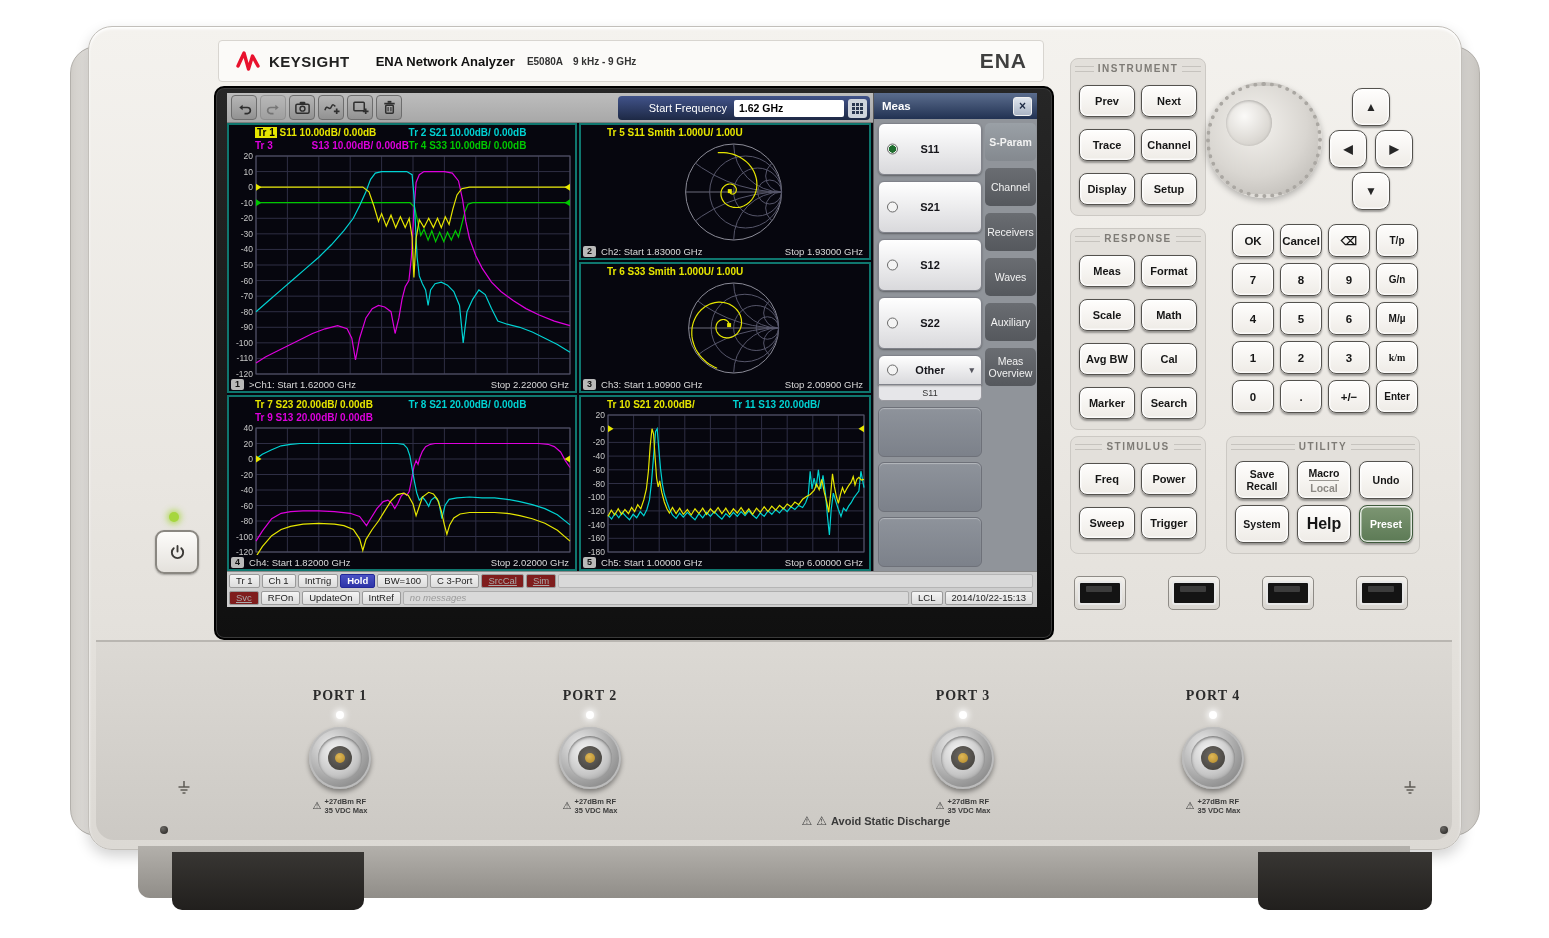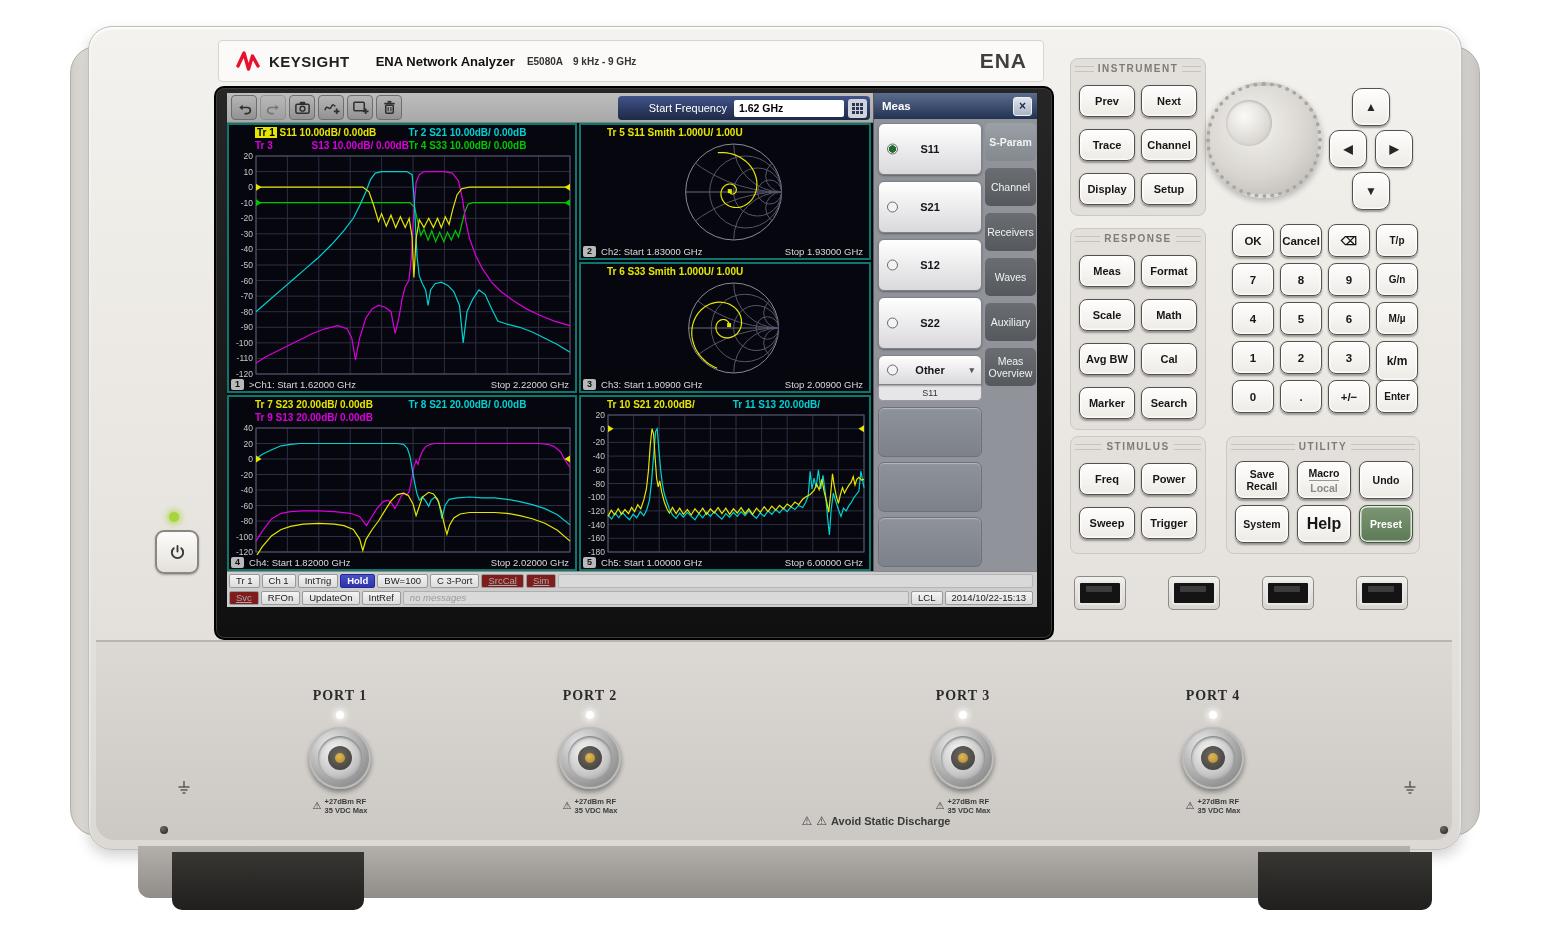--- a/index.html
+++ b/index.html
@@ -594,21 +594,21 @@
       <div class="hk" style="left: 54px; top: 45px; width: 42px; height: 33px; font-size: 11.5px;">8</div>
       <div class="hk" style="left: 102px; top: 45px; width: 42px; height: 33px; font-size: 11.5px;">9</div>
       <div class="hk" style="left: 150px; top: 45px; width: 42px; height: 33px; font-size: 10px;">G/n</div>
       <div class="hk" style="left: 6px; top: 84px; width: 42px; height: 33px; font-size: 11.5px;">4</div>
       <div class="hk" style="left: 54px; top: 84px; width: 42px; height: 33px; font-size: 11.5px;">5</div>
       <div class="hk" style="left: 102px; top: 84px; width: 42px; height: 33px; font-size: 11.5px;">6</div>
       <div class="hk" style="left: 150px; top: 84px; width: 42px; height: 33px; font-size: 10px;">M/µ</div>
       <div class="hk" style="left: 6px; top: 123px; width: 42px; height: 33px; font-size: 11.5px;">1</div>
       <div class="hk" style="left: 54px; top: 123px; width: 42px; height: 33px; font-size: 11.5px;">2</div>
       <div class="hk" style="left: 102px; top: 123px; width: 42px; height: 33px; font-size: 11.5px;">3</div>
-      <div class="hk" style="left: 150px; top: 123px; width: 42px; height: 40px; font-size: 12px;">k/m</div>
+      <div class="hk" style="left: 150px; top: 123px; width: 42px; height: 33px; font-size: 10px; font-family: Liberation Serif, serif;">k/m</div>
       <div class="hk" style="left: 6px; top: 162px; width: 42px; height: 33px; font-size: 11.5px;">0</div>
       <div class="hk" style="left: 54px; top: 162px; width: 42px; height: 33px; font-size: 11.5px;">.</div>
       <div class="hk" style="left: 102px; top: 162px; width: 42px; height: 33px; font-size: 11.5px;">+/−</div>
       <div class="hk" style="left: 150px; top: 162px; width: 42px; height: 33px; font-size: 10px;">Enter</div>
     </div>
   <div class="knob"></div>
   <div id="arrows">
       <div class="hk arrow" style="left: 1352px; top: 88px;">▲</div>
       <div class="hk arrow" style="left: 1329px; top: 130px;">◀</div>
       <div class="hk arrow" style="left: 1375px; top: 130px;">▶</div>

